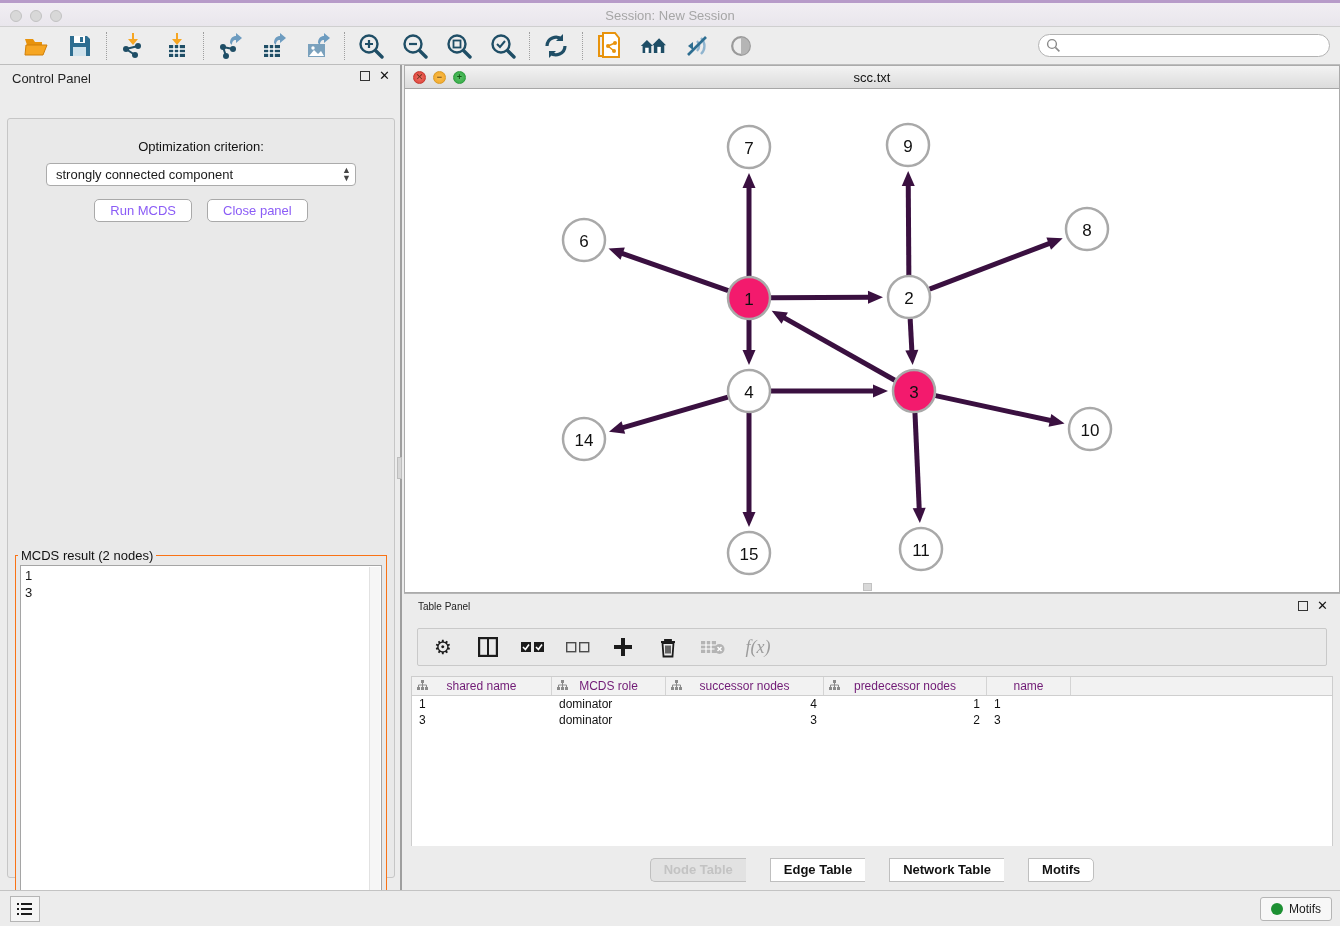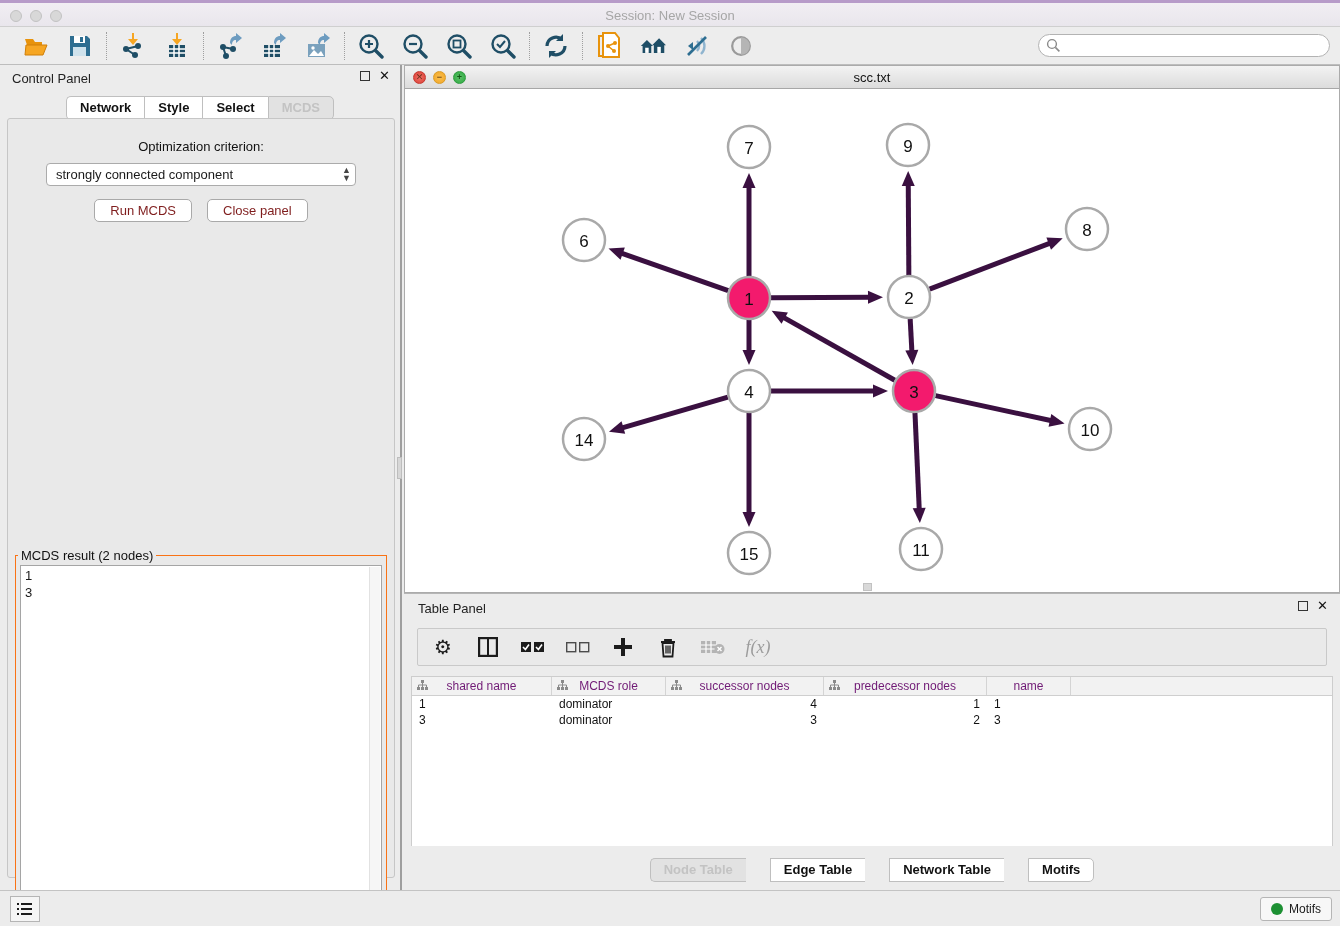--- a/index.html
+++ b/index.html
@@ -29,42 +29,42 @@
   .cp-tabs { position:absolute; top:31px; left:0; width:100%; display:flex; justify-content:center; }
   .tab { padding:3px 13px 4px; background:#fff; border:1px solid #bfbfbf; border-right:none; font-size:13px; font-weight:600; color:#111; cursor:pointer; }
   .tab:first-child { border-radius:5px 0 0 5px; }
   .tab:last-child { border-right:1px solid #bfbfbf; border-radius:0 5px 5px 0; }
   .tab.active { background:#e2e2e2; color:#c3c3c3; }
   .cp-body { position:absolute; top:53px; left:7px; width:388px; height:760px; background:#e9e9e9; border:1px solid #c6c6c6; border-radius:3px; }
   .opt-label { margin-top:20px; text-align:center; font-size:13px; color:#111; }
   .combo { margin:9px auto 0; width:310px; height:23px; background:#fff; border:1px solid #ababab; border-radius:4px; display:flex; align-items:center; padding-left:9px; font-size:13px; position:relative; cursor:pointer; }
   .combo-stepper { position:absolute; right:4px; top:2px; display:flex; flex-direction:column; line-height:8px; font-size:9px; color:#444; }
   .btn-row { margin-top:13px; display:flex; justify-content:center; gap:15px; }
-  .btn { background:#fff; border:1px solid #a9a9a9; border-radius:5px; padding:3px 15px; font-size:13px; color:#7f1d1d; cursor:pointer; }
+  .btn { background:#fff; border:1px solid #a9a9a9; border-radius:5px; padding:3px 15px; font-size:13px; color:#8b5cf6; cursor:pointer; }
   fieldset.result-box { position:absolute; left:7px; top:429px; width:372px; height:378px; border:1px solid #f97316; background:#e9e9e9; }
   fieldset.result-box legend { font-size:13px; color:#111; padding:0 3px; margin-left:2px; }
   .result-area { position:absolute; top:2px; left:4px; right:4px; bottom:6px; background:#fff; border:1px solid #a5a5a5; font-size:13px; line-height:17px; padding:1px 4px; }
   .result-scroll { position:absolute; top:1px; right:1px; bottom:1px; width:11px; background:#f6f6f6; border-left:1px solid #e2e2e2; }
   .splitter-grip { position:absolute; right:-2px; top:392px; width:5px; height:22px; background:#d7d7d7; border:1px solid #bdbdbd; }
 
   
   .net-window { position:absolute; top:65px; left:404px; width:936px; height:528px; background:#fff; border:1px solid #ababab; }
   .net-titlebar { position:relative; height:23px; background:linear-gradient(#f3f3f3,#dcdcdc); border-bottom:1px solid #a7a7a7; }
   .net-traffic { position:absolute; top:5px; left:8px; display:flex; gap:7px; }
   .nt-dot { width:13px; height:13px; border-radius:50%; font-size:9px; font-weight:bold; color:rgba(60,30,0,.75); display:flex; align-items:center; justify-content:center; line-height:13px; cursor:pointer; }
   .nt-close { background:radial-gradient(#f0726a,#da3b30); border:1px solid #c43a31; }
   .nt-min { background:radial-gradient(#fbc050,#f0a423); border:1px solid #d99b27; }
   .nt-max { background:radial-gradient(#5ec06a,#2ba93e); border:1px solid #2d9a3e; color:rgba(0,60,0,.8); }
   .net-title { position:absolute; width:100%; text-align:center; top:4px; font-size:13px; color:#111; }
   .net-canvas { position:relative; width:934px; height:503px; background:#fff; }
   .net-hscroll { position:absolute; left:458px; bottom:1px; width:9px; height:8px; background:#d9d9d9; border:1px solid #c2c2c2; }
 
   
   .table-panel { position:absolute; top:593px; left:404px; width:936px; height:297px; background:#ececec; border-top:1px solid #b5b5b5; }
-  .tp-head { position:absolute; top:7px; left:14px; font-size:13px; color:#222; }
+  .tp-head { position:absolute; top:7px; left:14px; font-size:10px; color:#222; }
   .tp-head-icons { position:absolute; top:7px; right:12px; display:flex; gap:9px; align-items:center; }
   .tp-toolbar { position:absolute; top:34px; left:13px; width:910px; height:38px; background:#eaeaea; border:1px solid #c9c9c9; border-radius:2px; display:flex; align-items:center; gap:21px; padding-left:13px; }
   .tp-tool { width:24px; height:24px; display:flex; align-items:center; justify-content:center; cursor:pointer; }
   .tp-tool.disabled { cursor:default; }
   .gear-glyph { font-size:20px; color:#1c1c1c; font-family:"DejaVu Sans",sans-serif; }
   .fx-glyph { font-family:"Liberation Serif","DejaVu Serif",serif; font-style:italic; font-size:18px; color:#9c9c9c; }
   .tbl { position:absolute; top:82px; left:7px; width:922px; height:170px; background:#fff; border:1px solid #cdcdcd; border-bottom:none; }
   .tbl-header { display:flex; height:19px; background:#f2f2f2; border-bottom:1px solid #cfcfcf; }
   .th { position:relative; border-right:1px solid #d4d4d4; font-size:12px; color:#701a75; display:flex; align-items:center; justify-content:center; }
   .th .tree-ic { position:absolute; left:5px; top:3px; }
@@ -246,26 +246,20 @@
       <input type="text" placeholder="" style="">
     </div>
   </div>
 
   <div class="control-panel">
     <div class="panel-head">Control Panel</div>
     <div class="panel-head-icons">
       <span class="float-box"></span>
       <span class="close-x">✕</span>
     </div>
-    <div class="cp-tabs">
-        <div class="tab">Network</div>
-        <div class="tab">Style</div>
-        <div class="tab">Select</div>
-        <div class="tab active">MCDS</div>
-      </div>
     <div class="cp-body">
       <div class="opt-label">Optimization criterion:</div>
       <div class="combo">
         <span>strongly connected component</span>
         <span class="combo-stepper">
             <span>▲</span>
             <span>▼</span>
           </span>
       </div>
       <div class="btn-row">

